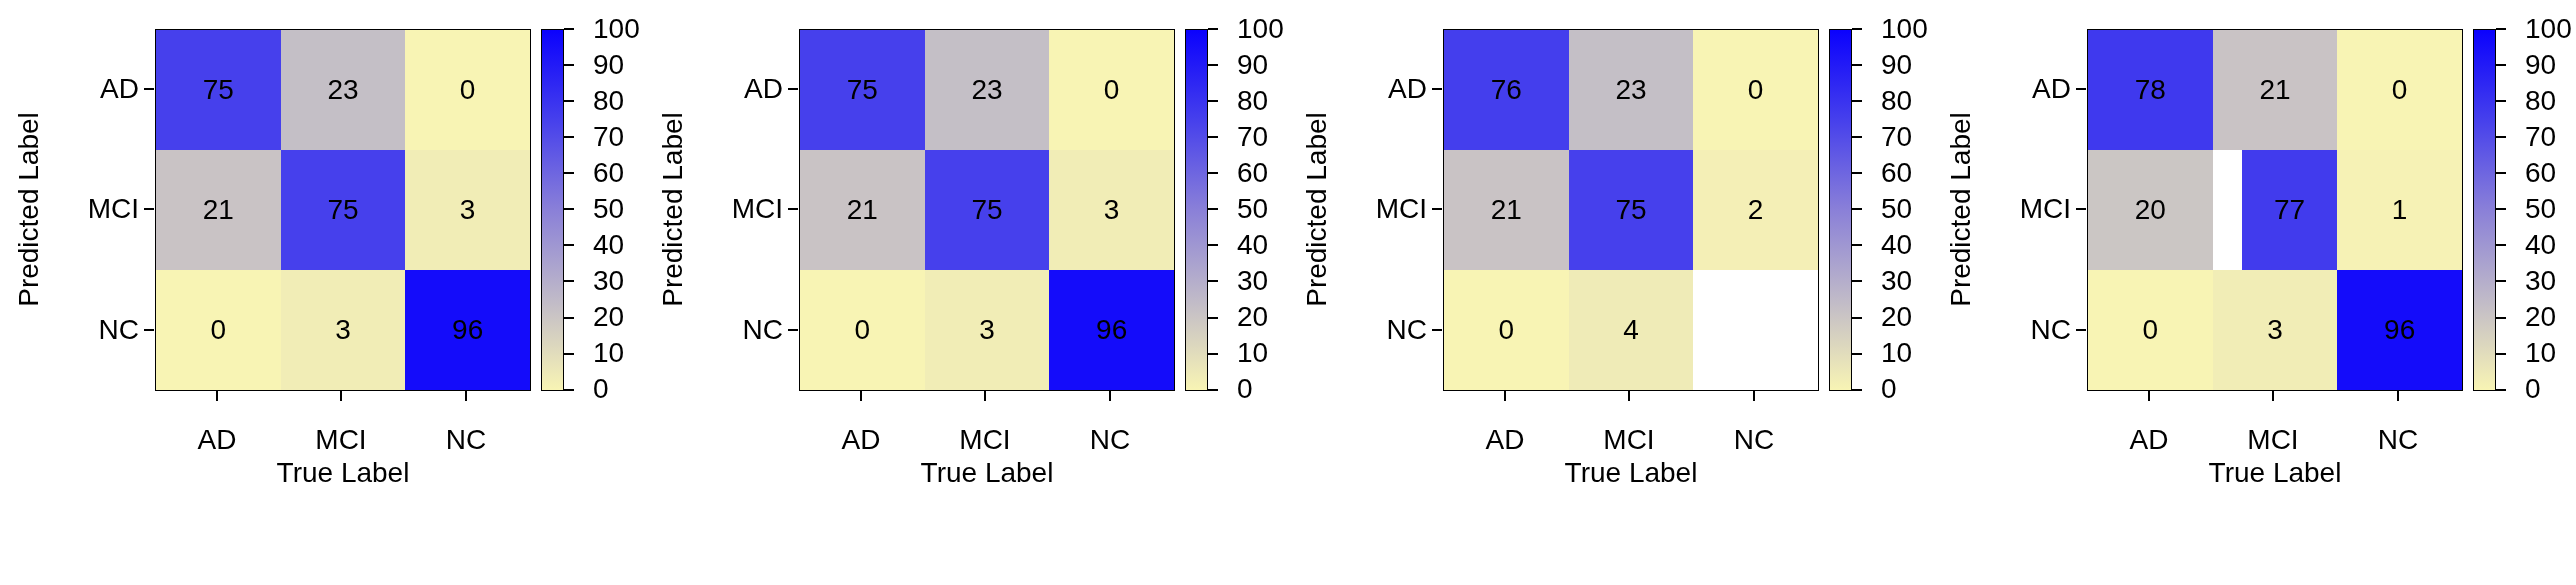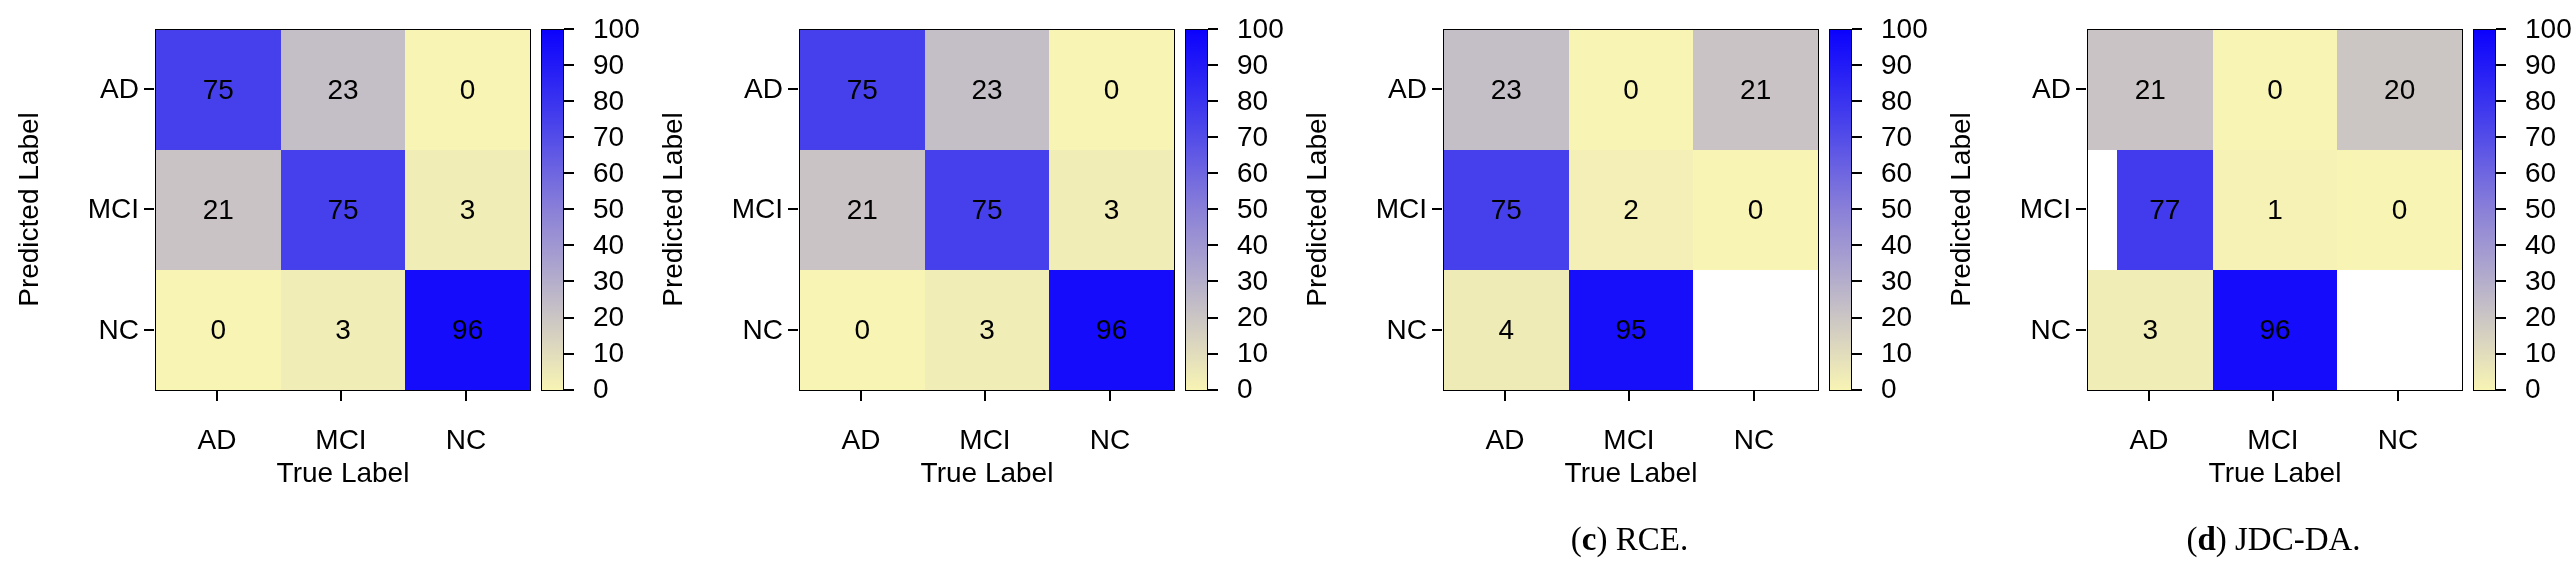--- a/index.html
+++ b/index.html
@@ -159,82 +159,81 @@
       <div class="tick cbar" style="left: 564px; top: 100px;"></div>
       <div class="cbar-label" style="top: 87px;">80</div>
       <div class="tick cbar" style="left: 564px; top: 64px;"></div>
       <div class="cbar-label" style="top: 51px;">90</div>
       <div class="tick cbar" style="left: 564px; top: 28px;"></div>
       <div class="cbar-label" style="top: 15px;">100</div>
     </div>
     <div class="panel">
     <div class="ylabel">Predicted Label</div>
     <div class="matrix">
+        <div class="cell" style="background: rgb(68, 62, 237);">76</div>
         <div class="cell" style="background: rgb(196, 191, 198);">23</div>
         <div class="cell" style="background: rgb(248, 244, 180);">0</div>
         <div class="cell" style="background: rgb(201, 195, 197);">21</div>
         <div class="cell" style="background: rgb(70, 64, 236);">75</div>
         <div class="cell" style="background: rgb(244, 239, 182);">2</div>
         <div class="cell" style="background: rgb(248, 244, 180);">0</div>
         <div class="cell" style="background: rgb(239, 235, 183);">4</div>
-        <div class="cell" style="background: rgb(23, 14, 250);">95</div>
-      </div>
-    <div class="colorbar" style="background: linear-gradient(to top, rgb(248, 244, 180) 0%, rgb(192, 186, 200) 25%, rgb(138, 128, 216) 50%, rgb(70, 64, 236) 75%, rgb(11, 2, 253) 100%);"></div>
-    <div class="xlabel">True Label</div>
-    <div class="caption"><span class="cap-open">(</span><span class="cap-letter">c</span><span class="cap-close">) </span><span class="cap-name">RCE.</span></div>
-  <div class="row-label" style="top: 75px;">AD</div>
-      <div class="tick left" style="left: 144px; top: 88px;"></div>
-      <div class="row-label" style="top: 195px;">MCI</div>
-      <div class="tick left" style="left: 144px; top: 208px;"></div>
-      <div class="row-label" style="top: 316px;">NC</div>
-      <div class="tick left" style="left: 144px; top: 329px;"></div>
-      <div class="col-label" style="left: 150px;">AD</div>
-      <div class="tick bottom" style="left: 216px; top: 391px;"></div>
-      <div class="col-label" style="left: 274px;">MCI</div>
-      <div class="tick bottom" style="left: 340px; top: 391px;"></div>
-      <div class="col-label" style="left: 399px;">NC</div>
-      <div class="tick bottom" style="left: 465px; top: 391px;"></div>
-      <div class="tick cbar" style="left: 564px; top: 389px;"></div>
-      <div class="cbar-label" style="top: 375px;">0</div>
-      <div class="tick cbar" style="left: 564px; top: 353px;"></div>
-      <div class="cbar-label" style="top: 339px;">10</div>
-      <div class="tick cbar" style="left: 564px; top: 317px;"></div>
-      <div class="cbar-label" style="top: 303px;">20</div>
-      <div class="tick cbar" style="left: 564px; top: 280px;"></div>
-      <div class="cbar-label" style="top: 267px;">30</div>
-      <div class="tick cbar" style="left: 564px; top: 244px;"></div>
-      <div class="cbar-label" style="top: 231px;">40</div>
-      <div class="tick cbar" style="left: 564px; top: 208px;"></div>
-      <div class="cbar-label" style="top: 195px;">50</div>
-      <div class="tick cbar" style="left: 564px; top: 172px;"></div>
-      <div class="cbar-label" style="top: 159px;">60</div>
-      <div class="tick cbar" style="left: 564px; top: 136px;"></div>
-      <div class="cbar-label" style="top: 123px;">70</div>
-      <div class="tick cbar" style="left: 564px; top: 100px;"></div>
-      <div class="cbar-label" style="top: 87px;">80</div>
-      <div class="tick cbar" style="left: 564px; top: 64px;"></div>
-      <div class="cbar-label" style="top: 51px;">90</div>
-      <div class="tick cbar" style="left: 564px; top: 28px;"></div>
-      <div class="cbar-label" style="top: 15px;">100</div>
-    </div>
-    <div class="panel">
-    <div class="ylabel">Predicted Label</div>
-    <div class="matrix">
+      </div>
+    <div class="colorbar" style="background: linear-gradient(to top, rgb(248, 244, 180) 0%, rgb(192, 186, 200) 25%, rgb(138, 128, 216) 50%, rgb(70, 64, 236) 75%, rgb(11, 2, 253) 100%);"></div>
+    <div class="xlabel">True Label</div>
+  <div class="row-label" style="top: 75px;">AD</div>
+      <div class="tick left" style="left: 144px; top: 88px;"></div>
+      <div class="row-label" style="top: 195px;">MCI</div>
+      <div class="tick left" style="left: 144px; top: 208px;"></div>
+      <div class="row-label" style="top: 316px;">NC</div>
+      <div class="tick left" style="left: 144px; top: 329px;"></div>
+      <div class="col-label" style="left: 150px;">AD</div>
+      <div class="tick bottom" style="left: 216px; top: 391px;"></div>
+      <div class="col-label" style="left: 274px;">MCI</div>
+      <div class="tick bottom" style="left: 340px; top: 391px;"></div>
+      <div class="col-label" style="left: 399px;">NC</div>
+      <div class="tick bottom" style="left: 465px; top: 391px;"></div>
+      <div class="tick cbar" style="left: 564px; top: 389px;"></div>
+      <div class="cbar-label" style="top: 375px;">0</div>
+      <div class="tick cbar" style="left: 564px; top: 353px;"></div>
+      <div class="cbar-label" style="top: 339px;">10</div>
+      <div class="tick cbar" style="left: 564px; top: 317px;"></div>
+      <div class="cbar-label" style="top: 303px;">20</div>
+      <div class="tick cbar" style="left: 564px; top: 280px;"></div>
+      <div class="cbar-label" style="top: 267px;">30</div>
+      <div class="tick cbar" style="left: 564px; top: 244px;"></div>
+      <div class="cbar-label" style="top: 231px;">40</div>
+      <div class="tick cbar" style="left: 564px; top: 208px;"></div>
+      <div class="cbar-label" style="top: 195px;">50</div>
+      <div class="tick cbar" style="left: 564px; top: 172px;"></div>
+      <div class="cbar-label" style="top: 159px;">60</div>
+      <div class="tick cbar" style="left: 564px; top: 136px;"></div>
+      <div class="cbar-label" style="top: 123px;">70</div>
+      <div class="tick cbar" style="left: 564px; top: 100px;"></div>
+      <div class="cbar-label" style="top: 87px;">80</div>
+      <div class="tick cbar" style="left: 564px; top: 64px;"></div>
+      <div class="cbar-label" style="top: 51px;">90</div>
+      <div class="tick cbar" style="left: 564px; top: 28px;"></div>
+      <div class="cbar-label" style="top: 15px;">100</div>
+    </div>
+    <div class="panel">
+    <div class="ylabel">Predicted Label</div>
+    <div class="matrix">
+        <div class="cell" style="background: rgb(63, 57, 238);">78</div>
         <div class="cell" style="background: rgb(201, 195, 197);">21</div>
         <div class="cell" style="background: rgb(248, 244, 180);">0</div>
         <div class="cell" style="background: rgb(203, 198, 196);">20</div>
         <div class="cell" style="background: rgb(65, 59, 237); margin-left: 29px;">77</div>
         <div class="cell" style="background: rgb(246, 242, 181);">1</div>
         <div class="cell" style="background: rgb(248, 244, 180);">0</div>
         <div class="cell" style="background: rgb(241, 237, 182);">3</div>
         <div class="cell" style="background: rgb(20, 12, 250);">96</div>
       </div>
     <div class="colorbar" style="background: linear-gradient(to top, rgb(248, 244, 180) 0%, rgb(192, 186, 200) 25%, rgb(138, 128, 216) 50%, rgb(70, 64, 236) 75%, rgb(11, 2, 253) 100%);"></div>
     <div class="xlabel">True Label</div>
-    <div class="caption"><span class="cap-open">(</span><span class="cap-letter">d</span><span class="cap-close">) </span><span class="cap-name">JDC-DA.</span></div>
   <div class="row-label" style="top: 75px;">AD</div>
       <div class="tick left" style="left: 144px; top: 88px;"></div>
       <div class="row-label" style="top: 195px;">MCI</div>
       <div class="tick left" style="left: 144px; top: 208px;"></div>
       <div class="row-label" style="top: 316px;">NC</div>
       <div class="tick left" style="left: 144px; top: 329px;"></div>
       <div class="col-label" style="left: 150px;">AD</div>
       <div class="tick bottom" style="left: 216px; top: 391px;"></div>
       <div class="col-label" style="left: 274px;">MCI</div>
       <div class="tick bottom" style="left: 340px; top: 391px;"></div>

